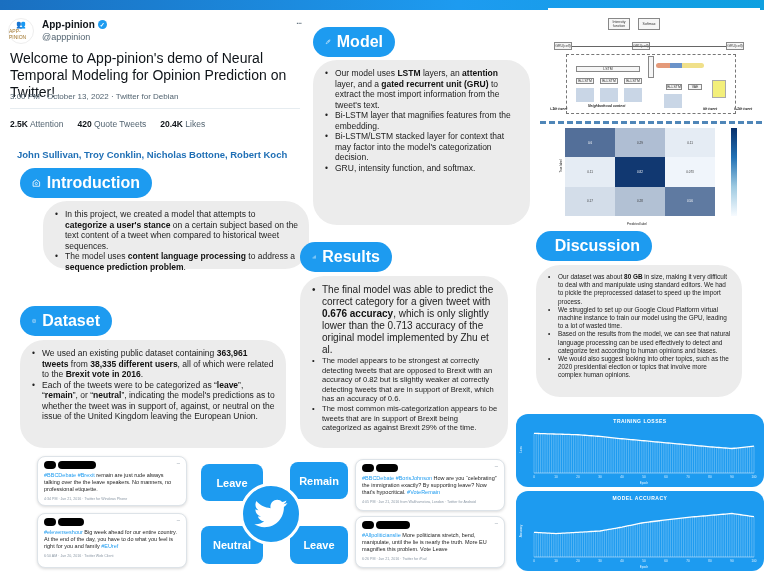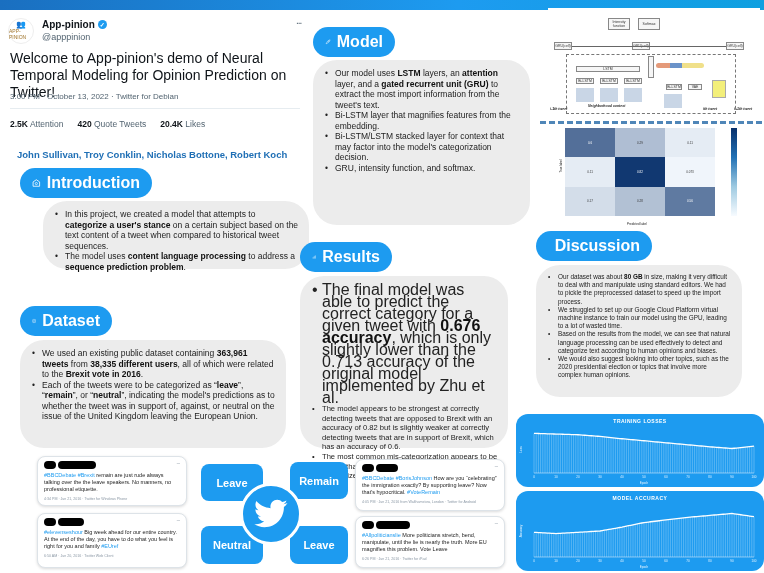--- a/index.html
+++ b/index.html
@@ -123,21 +123,21 @@
 <div class="abs pill" style="left:300px;top:242px;width:92px;">
   <svg viewBox="0 0 16 16">
       <rect x="3" y="9" width="2" height="5" fill="#fff"></rect>
       <rect x="7" y="5" width="2" height="9" fill="#fff"></rect>
       <rect x="11" y="2" width="2" height="12" fill="#fff"></rect>
     </svg>
   <span>Results</span>
 </div>
 <div class="abs card" style="left:300px;top:276px;width:208px;height:172px;font-size:7.6px;line-height:9.6px;">
   <ul class="results-list">
-      <li style="font-size: 16px; line-height: 12px;">The final model was able to predict the correct category for a given tweet with <b>0.676 accuracy</b>, which is only slightly lower than the 0.713 accuracy of the original model implemented by Zhu et al.</li>
+      <li style="font-size: 10px; line-height: 12px;">The final model was able to predict the correct category for a given tweet with <b>0.676 accuracy</b>, which is only slightly lower than the 0.713 accuracy of the original model implemented by Zhu et al.</li>
       <li>The model appears to be strongest at correctly detecting tweets that are opposed to Brexit with an accuracy of 0.82 but is slightly weaker at correctly detecting tweets that are in support of Brexit, which has an accuracy of 0.6.</li>
       <li>The most common mis-categorization appears to be tweets that are in support of Brexit being categorized as against Brexit 29% of the time.</li>
     </ul>
 </div>
 
 <div class="abs" style="left:548px;top:8px;width:212px;height:107px;background:#fff;">
   <div class="dbox" style="left:60px;top:10px;width:22px;height:12px;">Intensity function</div>
   <div class="dbox" style="left:90px;top:10px;width:22px;height:12px;">Softmax</div>
   <div class="dbox" style="left:6px;top:34px;width:18px;height:8px;">GRU(cell)</div>
   <div class="dbox" style="left:84px;top:34px;width:18px;height:8px;">GRU(cell)</div>

